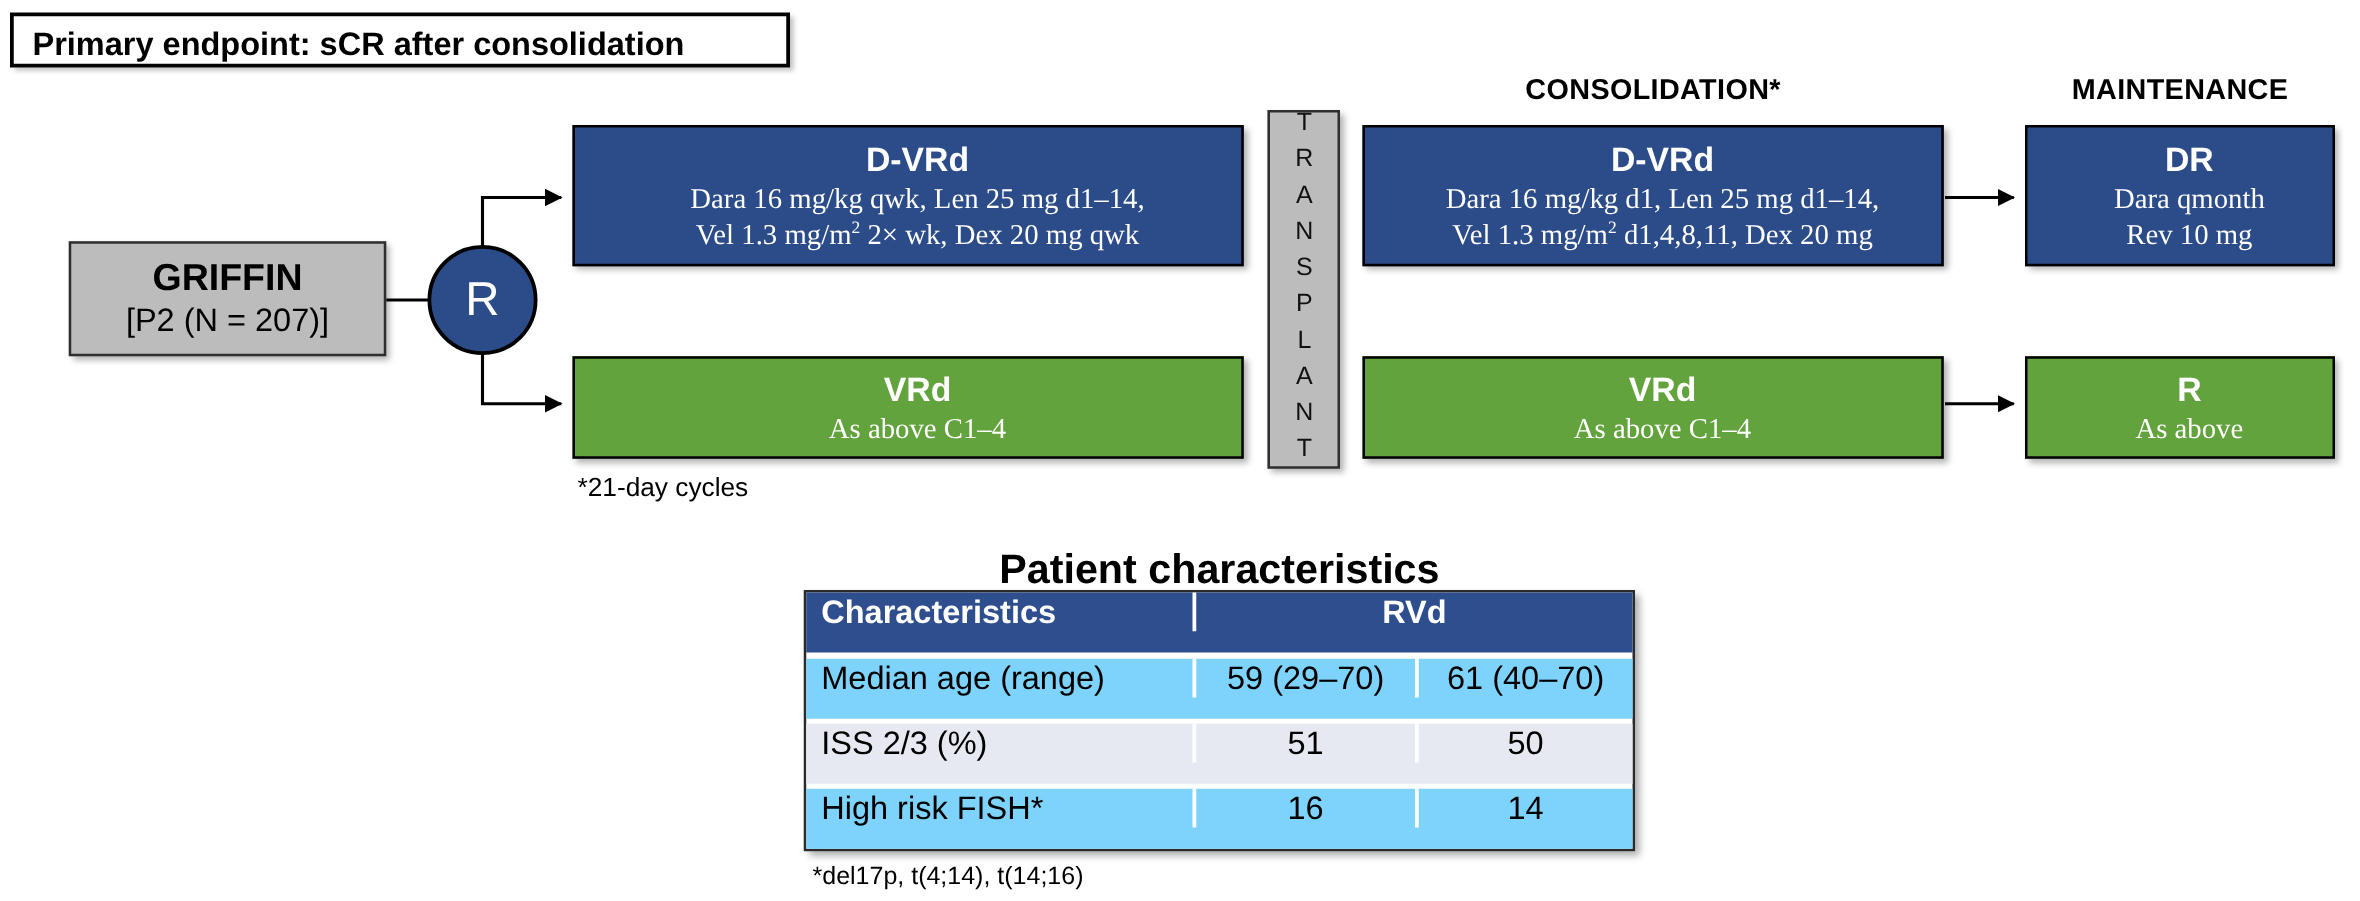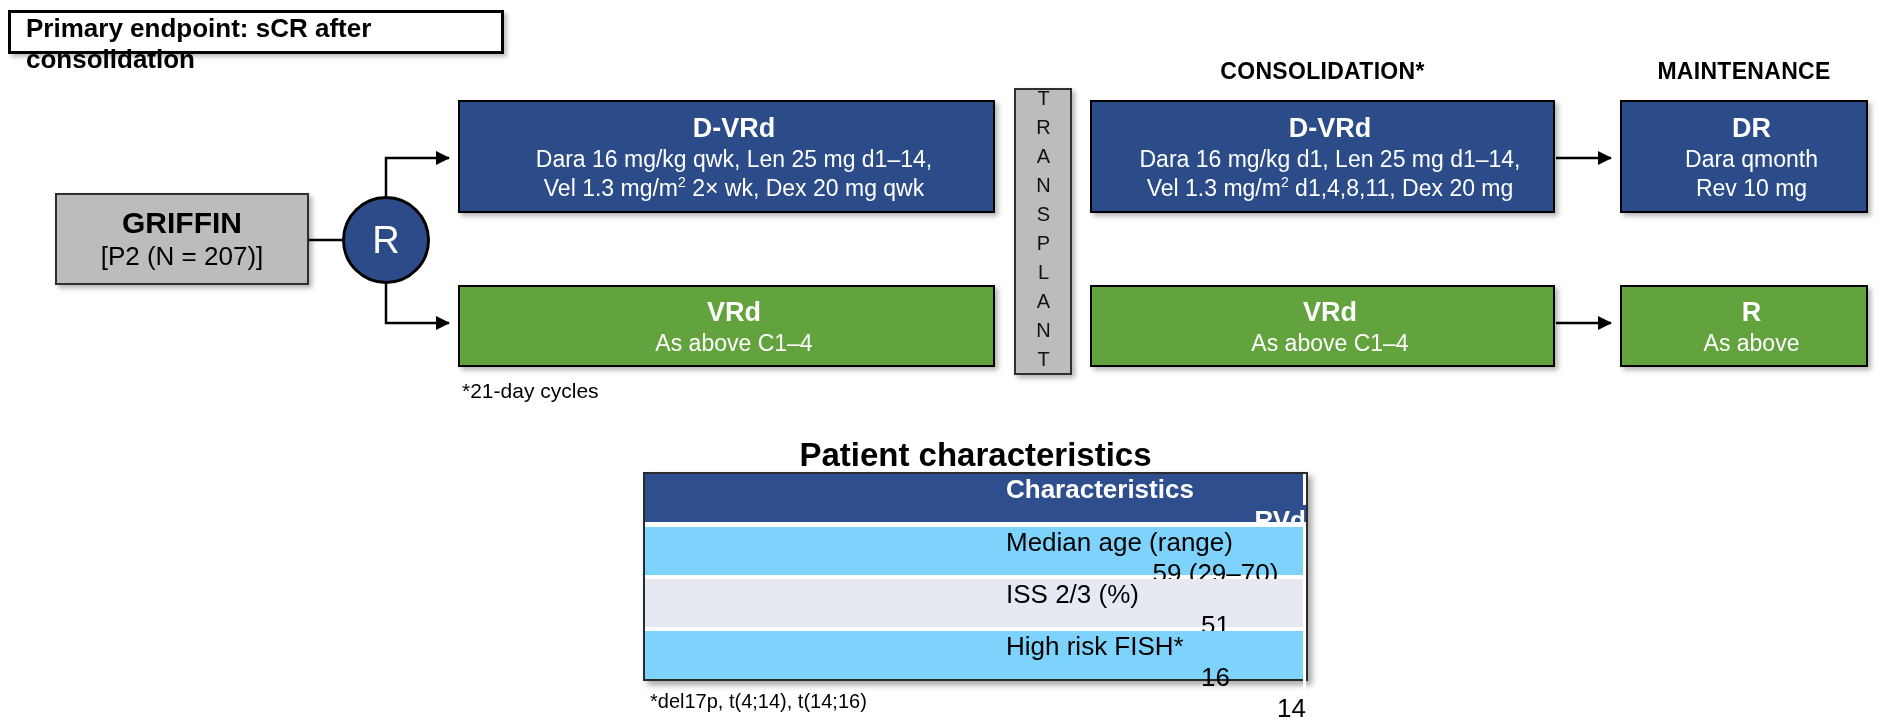--- a/index.html
+++ b/index.html
@@ -2,40 +2,40 @@
 <html><head>
 <meta charset="utf-8">
 <style>
   html,body{margin:0;padding:0;background:#fff;}
   #canvas{
     position:relative;width:1888px;height:721px;background:#fff;overflow:hidden;
     font-family:"Liberation Sans",sans-serif;color:#000;
   }
   
   #endpoint-banner{
-    position:absolute;left:8px;top:10px;width:496px;height:44px;box-sizing:border-box;
+    position:absolute;left:8px;top:10px;width:624px;height:44px;box-sizing:border-box;
     background:#fff;border:3px solid #000;box-shadow:3px 3px 4px rgba(0,0,0,0.25);
-    display:flex;align-items:flex-start;padding-left:15px;
+    display:flex;align-items:flex-end;padding-left:15px;
     font-size:26px;font-weight:bold;
   }
   
   .phase-header{position:absolute;top:58px;text-align:center;font-size:23px;font-weight:bold;letter-spacing:.3px;}
   #h-induction{left:458px;width:537px;}
   #h-consolidation{left:1090px;width:465px;}
   #h-maintenance{left:1620px;width:248px;}
   
   .box{
     position:absolute;box-sizing:border-box;border:2px solid #000;color:#fff;
     display:flex;flex-direction:column;justify-content:center;align-items:center;
     text-align:center;box-shadow:3px 3px 5px rgba(0,0,0,0.3);line-height:1.26;padding-left:15px;
   }
   .blue{background:#2b4c88;}
   .green{background:#63a33d;}
   .box-title{font-size:27px;font-weight:bold;}
-  .box-line{font-size:23px;}
+  .box-line{font-size:23px;font-family:Liberation Serif, serif;}
   .box-line sup{font-size:14px;vertical-align:super;line-height:0;}
   #box-ind-dvrd{left:458px;top:100px;width:537px;height:113px;}
   #box-ind-vrd{left:458px;top:285px;width:537px;height:82px;}
   #box-con-dvrd{left:1090px;top:100px;width:465px;height:113px;}
   #box-con-vrd{left:1090px;top:285px;width:465px;height:82px;}
   #box-dr{left:1620px;top:100px;width:248px;height:113px;}
   #box-r{left:1620px;top:285px;width:248px;height:82px;}
   
   #griffin-box{
     position:absolute;left:55px;top:193px;width:254px;height:92px;box-sizing:border-box;
@@ -64,21 +64,21 @@
   .footnote{position:absolute;font-size:21px;color:#000;}
   #cycles-note{left:462px;top:379px;}
   #fish-note{left:650px;top:690px;font-size:20px;}
   
   #table-title{position:absolute;left:643px;top:436px;width:665px;text-align:center;font-size:33px;font-weight:bold;}
   #ptable{
     position:absolute;left:643px;top:472px;width:665px;box-sizing:border-box;
     border:2px solid #2a2a2a;background:#fff;box-shadow:4px 4px 6px rgba(0,0,0,0.35);
     display:flex;flex-direction:column;
   }
-  .trow{display:flex;align-items:flex-end;flex-direction:column;}
+  .trow{display:flex;align-items:flex-start;}
   .thead{height:48px;background:#2e4e8e;color:#fff;font-weight:bold;}
   .tbody{height:48px;color:#000;}
   .tbody.first{margin-top:5px;}
   .tbody + .tbody{margin-top:4px;}
   .r-dark{background:#7dd3fc;}
   .r-light{background:#e7e9f2;}
   .tc{display:flex;align-items:center;font-size:26px;box-sizing:border-box;}
   .c1{width:312px;padding-left:12px;border-right:3px solid #fff;}
   .c2{width:178px;justify-content:center;border-right:3px solid #fff;}
   .c3{flex:1;justify-content:center;}

